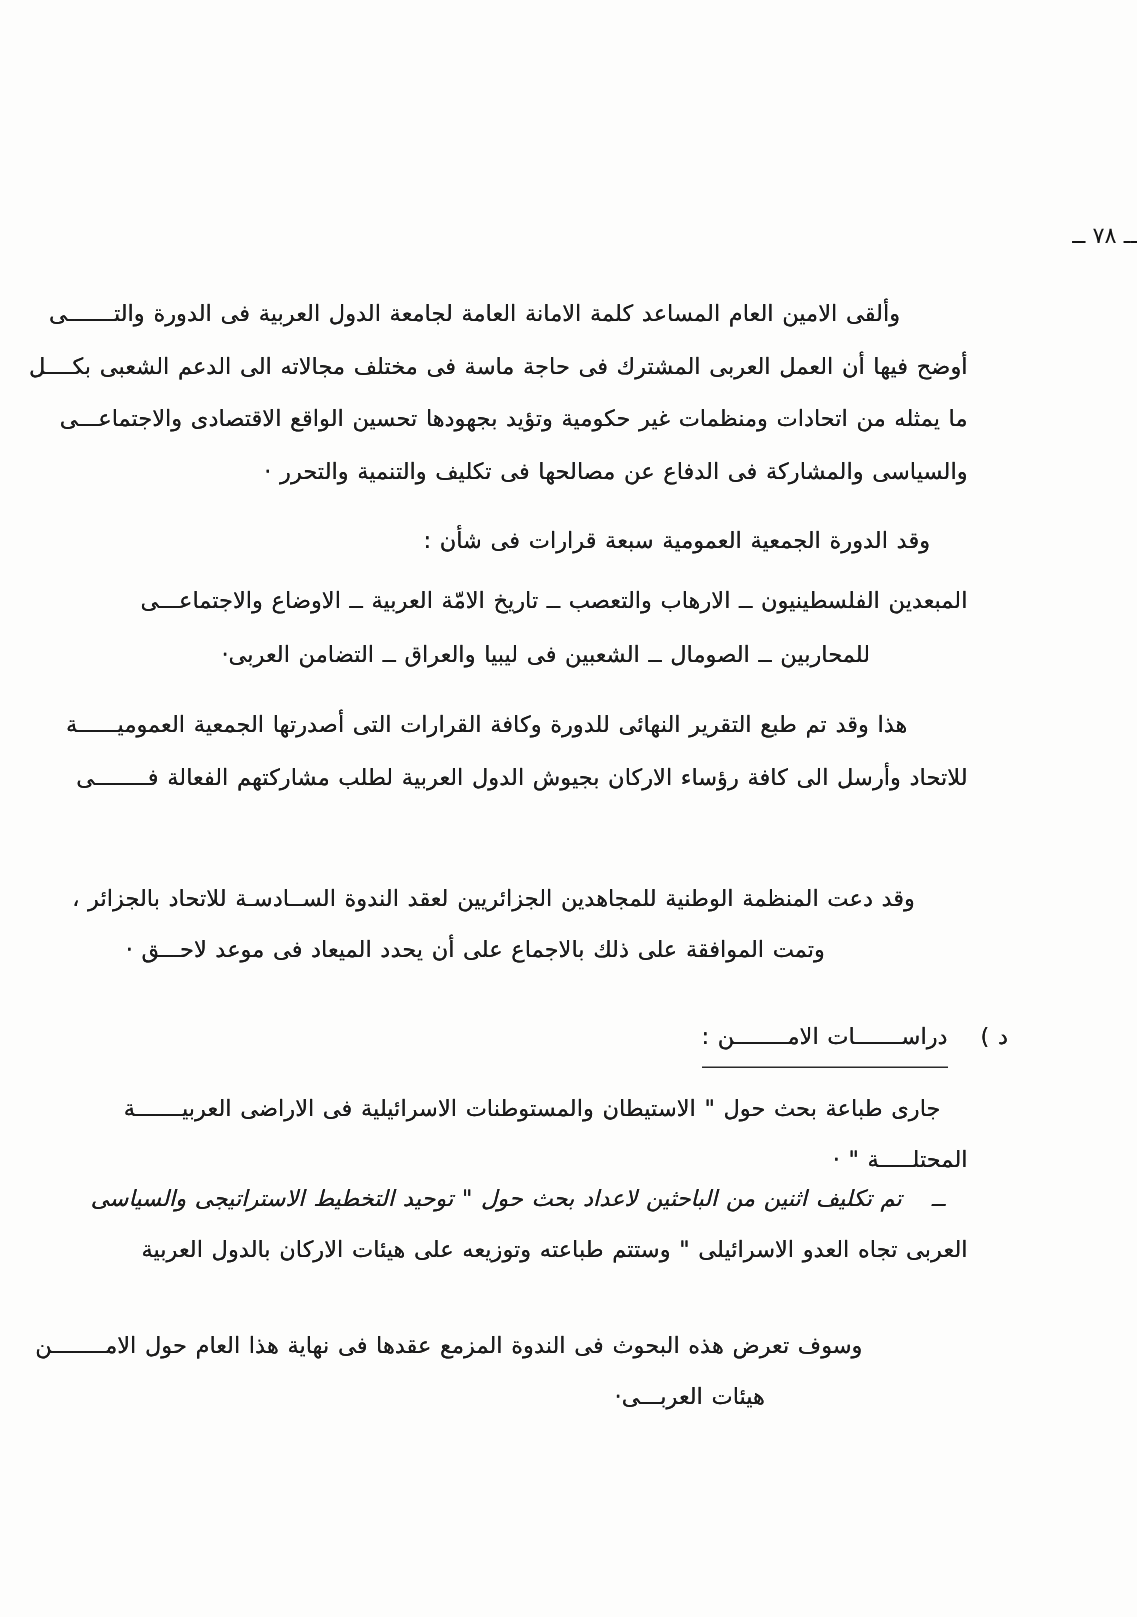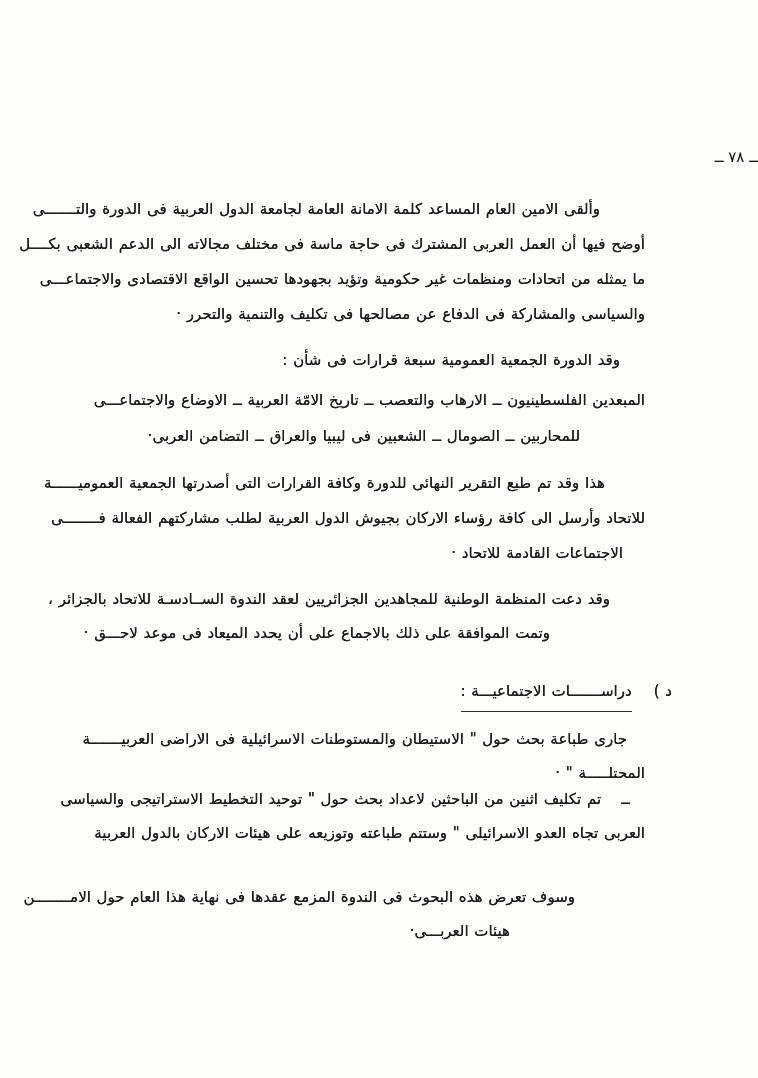--- a/index.html
+++ b/index.html
@@ -46,21 +46,21 @@
   #p7{top:880px;line-height:34px;}
   
   .ind45{padding-right:45px;}
   .ind25{padding-right:25px;}
   .ind65{padding-right:65px;}
   .ind40{padding-right:40px;}
   .ind22{padding-right:22px;}
   .ind35{padding-right:35px;}
   .ind95{padding-right:95px;}
   .ind18{padding-right:18px;}
-  .ind15{padding-right:15px;}
+  .ind15{padding-right:15px;font-style:italic;}
   .ind70{padding-right:70px;}
   .ind135{padding-right:135px;}
   .gap-after{margin-bottom:4px;}
   
   .sec-marker{
     display:inline-block;
     margin-left:22px;
     font-size:15px;
   }
   .sec-title{
@@ -91,30 +91,29 @@
 
   <div class="para" id="p2">
     <div class="line ind25 gap-after">وقد الدورة الجمعية العمومية سبعة قرارات فى شأن :</div>
     <div class="line">المبعدين الفلسطينيون ــ الارهاب والتعصب ــ تاريخ الامّة العربية ــ الاوضاع والاجتماعـــى</div>
     <div class="line ind65">للمحاربين ــ الصومال ــ الشعبين فى ليبيا والعراق ــ التضامن العربى·</div>
   </div>
 
   <div class="para" id="p3">
     <div class="line ind40">هذا وقد تم طبع التقرير النهائى للدورة وكافة القرارات التى أصدرتها الجمعية العموميــــــة</div>
     <div class="line">للاتحاد وأرسل الى كافة رؤساء الاركان بجيوش الدول العربية لطلب مشاركتهم الفعالة فــــــــى</div>
-    <div class="line ind22">الاجتماعات القادمة للاتحاد ·</div>
   </div>
 
   <div class="para" id="p4">
     <div class="line ind35">وقد دعت المنظمة الوطنية للمجاهدين الجزائريين لعقد الندوة الســادسـة للاتحاد بالجزائر ،</div>
     <div class="line ind95">وتمت الموافقة على ذلك بالاجماع على أن  يحدد  الميعاد فى موعد  لاحـــق ·</div>
   </div>
 
   <div class="para" id="secd">
-    <span class="sec-marker">د )</span><span class="sec-title">دراســـــــات الاجتماعيـــة :</span>
+    <span class="sec-marker">د )</span><span class="sec-title">دراســـــــات الامــــــــن :</span>
   </div>
 
   <div class="para" id="p5">
     <div class="line ind18">جارى   طباعة بحث حول  " الاستيطان والمستوطنات الاسرائيلية فى الاراضى العربيـــــــة</div>
     <div class="line">المحتلـــــة " ·</div>
   </div>
 
   <div class="para" id="p6">
     <div class="line ind15"><span class="dash-marker">ــ</span><span>تم تكليف اثنين من الباحثين  لاعداد بحث حول  " توحيد التخطيط الاستراتيجى والسياسى</span></div>
     <div class="line">العربى تجاه العدو الاسرائيلى "  وستتم طباعته وتوزيعه على هيئات الاركان بالدول العربية</div>

